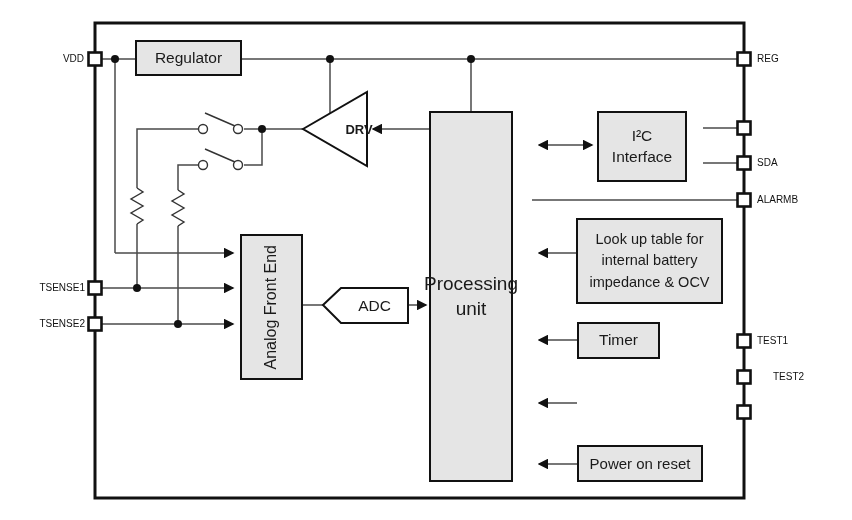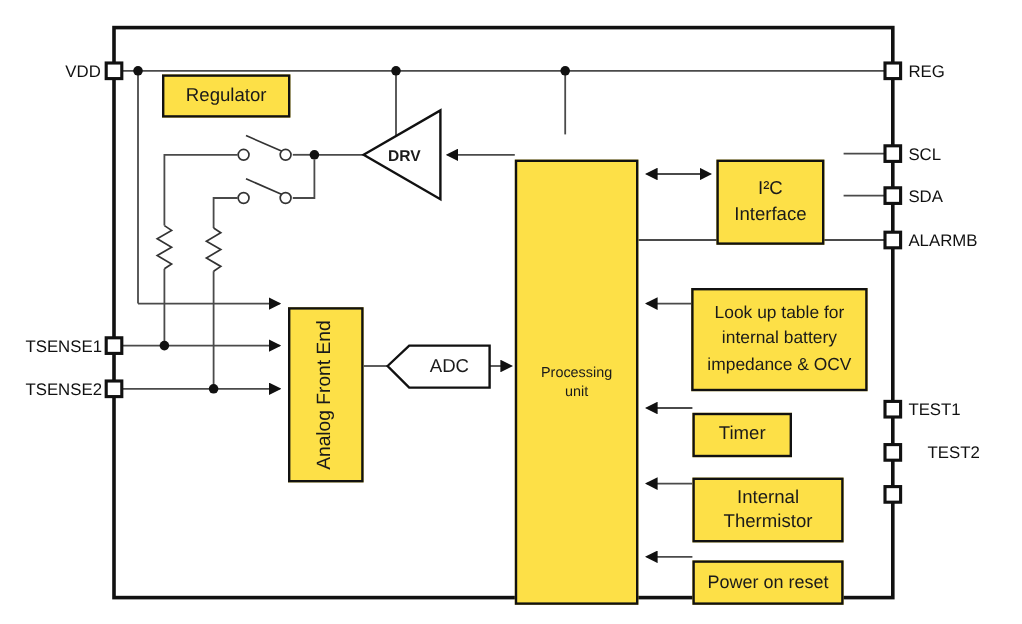--- a/index.html
+++ b/index.html
@@ -10,54 +10,53 @@
     font-family:"Liberation Sans", sans-serif;
     color:#1a1a1a;
     overflow:hidden;
   }
   #wires{position:absolute;left:0;top:0;z-index:1;}
   .box{
     position:absolute;
     z-index:2;
     box-sizing:border-box;
     border:2px solid #111111;
-    background:#fde047;
+    background:#e5e5e5;
     display:flex;align-items:center;justify-content:center;
     text-align:center;
     font-size:15.5px;line-height:1.3;
     white-space:pre-line;
     color:#1a1a1a;
-    margin-top:22px;
   }
   .shape-label{
     position:absolute;z-index:3;
     display:flex;align-items:center;justify-content:center;
     text-align:center;color:#1a1a1a;
   }
   .pin-label{
     position:absolute;z-index:3;
     height:20px;line-height:20px;
-    font-size:14px;color:#111111;
+    font-size:10px;color:#111111;
   }
   .pin-label.right{text-align:left;}
   .pin-label.left{text-align:right;}
   .vtext{
     writing-mode:vertical-rl;
     transform:rotate(180deg);
     font-size:16px;
   }
   #block-regulator{left:135px;top:40px;width:107px;height:36px;}
   #block-afe{left:240px;top:234px;width:63px;height:146px;}
-  #block-processing{left:429px;top:111px;width:103px;height:371px;font-size:12px;}
+  #block-processing{left:429px;top:111px;width:84px;height:371px;font-size:19px;}
   #block-i2c{left:597px;top:111px;width:90px;height:71px;}
   #block-lut{left:576px;top:218px;width:147px;height:86px;font-size:14.5px;line-height:1.45;}
   #block-timer{left:577px;top:322px;width:83px;height:37px;}
   #block-thermistor{left:577px;top:376px;width:126px;height:54px;}
   #block-por{left:577px;top:445px;width:126px;height:37px;font-size:15px;}
-  #label-drv{left:314px;top:121px;width:46px;height:16px;font-size:13px;font-weight:bold;}
+  #label-drv{left:336px;top:121px;width:46px;height:16px;font-size:13px;font-weight:bold;}
   #label-adc{left:341px;top:295px;width:67px;height:21px;font-size:15.5px;text-align:center;}
 </style>
 </head>
 <body>
 
 <div id="stage">
 
   <svg id="wires" width="852" height="520" viewBox="0 0 852 520">
     <defs>
       <marker id="ah" orient="auto-start-reverse" markerWidth="7" markerHeight="7" refX="6" refY="3.5">
@@ -160,32 +159,29 @@
 
   <div class="box" id="block-i2c">I²C
 Interface</div>
 
   <div class="box" id="block-lut">Look up table for
 internal battery
 impedance &amp; OCV</div>
 
   <div class="box" id="block-timer">Timer</div>
 
-  <div class="box" id="block-thermistor">Internal
-Thermistor</div>
 
   <div class="box" id="block-por">Power on reset</div>
 
   <div class="shape-label" id="label-drv">DRV</div>
   <div class="shape-label" id="label-adc">ADC</div>
 
   <div class="pin-label left" style="left:24px;top:49px;width:60px;">VDD</div>
   <div class="pin-label left" style="left:8px;top:278px;width:77px;">TSENSE1</div>
   <div class="pin-label left" style="left:8px;top:314px;width:77px;">TSENSE2</div>
 
   <div class="pin-label right" style="left:757px;top:49px;width:90px;">REG</div>
-  <div class="pin-label right" style="left:757px;top:118px;width:90px;">SCL</div>
   <div class="pin-label right" style="left:757px;top:153px;width:90px;">SDA</div>
   <div class="pin-label right" style="left:757px;top:190px;width:90px;">ALARMB</div>
   <div class="pin-label right" style="left:757px;top:331px;width:90px;">TEST1</div>
   <div class="pin-label right" style="left:757px;top:367px;width:90px;margin-left:16px;">TEST2</div>
 
 </div>
 
 </body></html>

